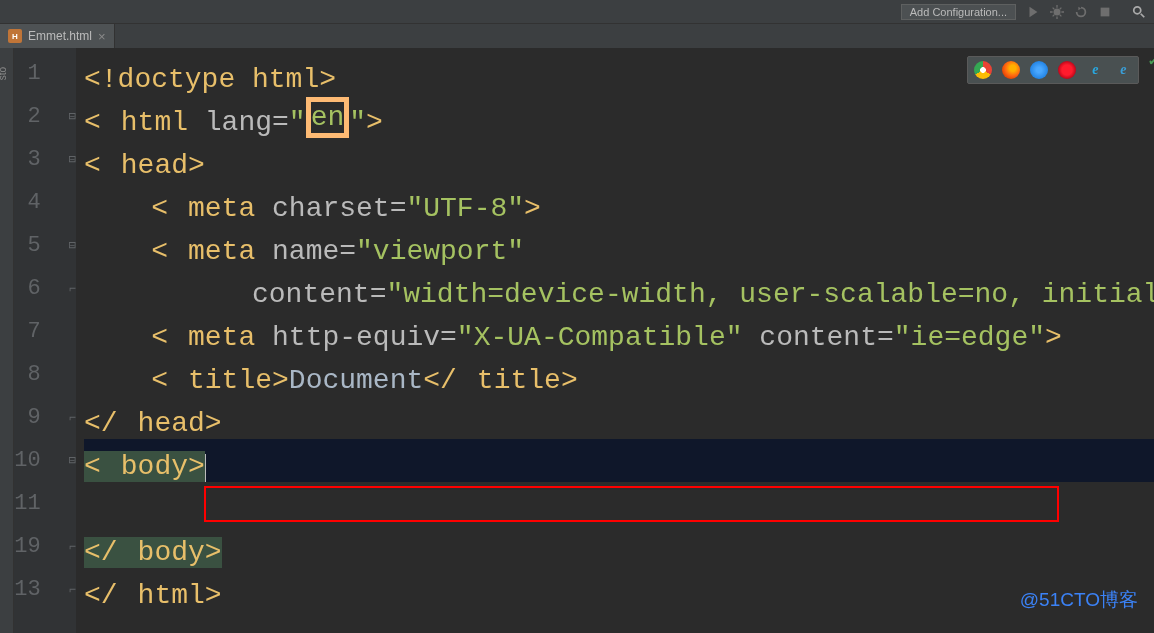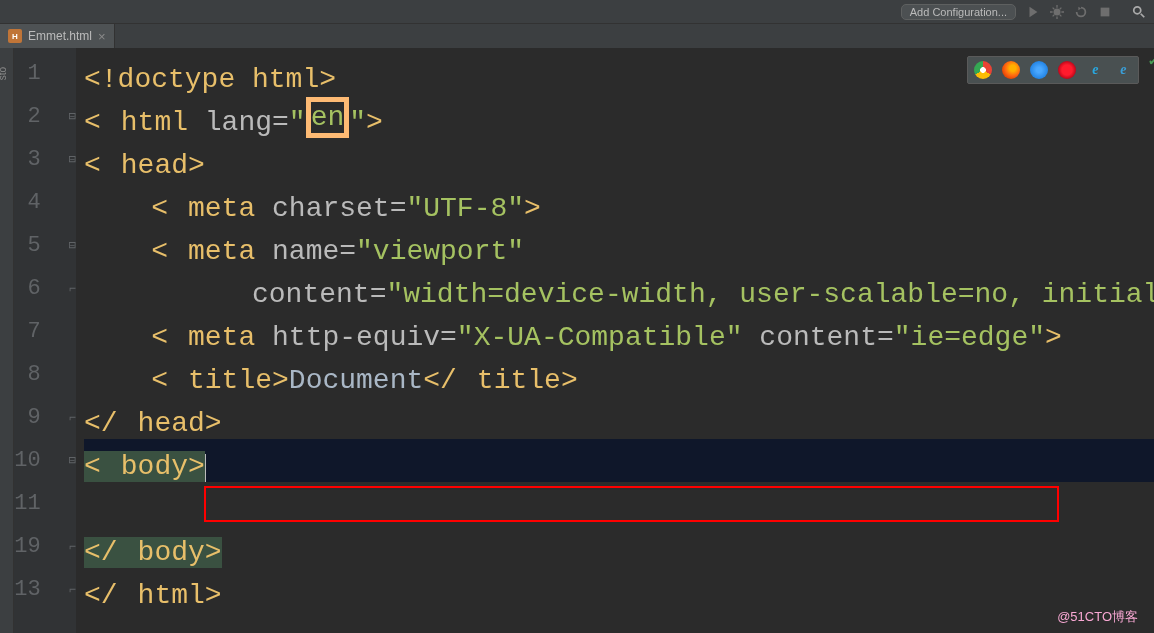--- a/index.html
+++ b/index.html
@@ -21,21 +21,21 @@
       align-items: center;
       padding: 0 8px;
       gap: 10px;
     }
     .add-config {
       background: #4c5052;
       border: 1px solid #5e6060;
       color: #bbbbbb;
       font-size: 11px;
       padding: 1px 8px;
-      border-radius: 5px;
+      border-radius: 0;
       font-family: Arial, sans-serif;
     }
     .toolbar-icons {
       display: flex;
       gap: 10px;
       align-items: center;
     }
     .toolbar-icon {
       width: 14px;
       height: 14px;
@@ -191,24 +191,24 @@
     }
     .bicon { width: 18px; height: 18px; border-radius: 50%; }
     .chrome { background: radial-gradient(circle at center, #fff 20%, transparent 25%), conic-gradient(#ea4335 0 120deg, #fbbc05 120deg 240deg, #34a853 240deg 360deg); }
     .firefox { background: radial-gradient(circle at 60% 40%, #ffb000 20%, #ff6611 50%, #d93a00 80%); }
     .safari { background: radial-gradient(circle at center, #4aa8ff 20%, #1b7de0 80%); }
     .opera { background: radial-gradient(ellipse at center, #ff1b2d 40%, #a70014 80%); }
     .ie { color: #29a8e0; font-weight: bold; font-style: italic; display: flex; align-items: center; justify-content: center; font-size: 14px; font-family: Georgia, serif; }
     .edge { color: #3a9fd8; font-weight: bold; font-style: italic; display: flex; align-items: center; justify-content: center; font-size: 14px; font-family: Georgia, serif; }
     .watermark {
       position: absolute;
-      bottom: 7px;
+      bottom: 20px;
       right: 16px;
-      color: #f9a8d4;
-      font-size: 13px;
+      color: #3b82f6;
+      font-size: 19px;
       font-family: Arial, sans-serif;
     }
   </style>
 </head>
 <body>
 
 <div class="toolbar">
   <button class="add-config">Add Configuration...</button>
   <div class="toolbar-icons">
     <svg class="toolbar-icon" viewBox="0 0 16 16">

